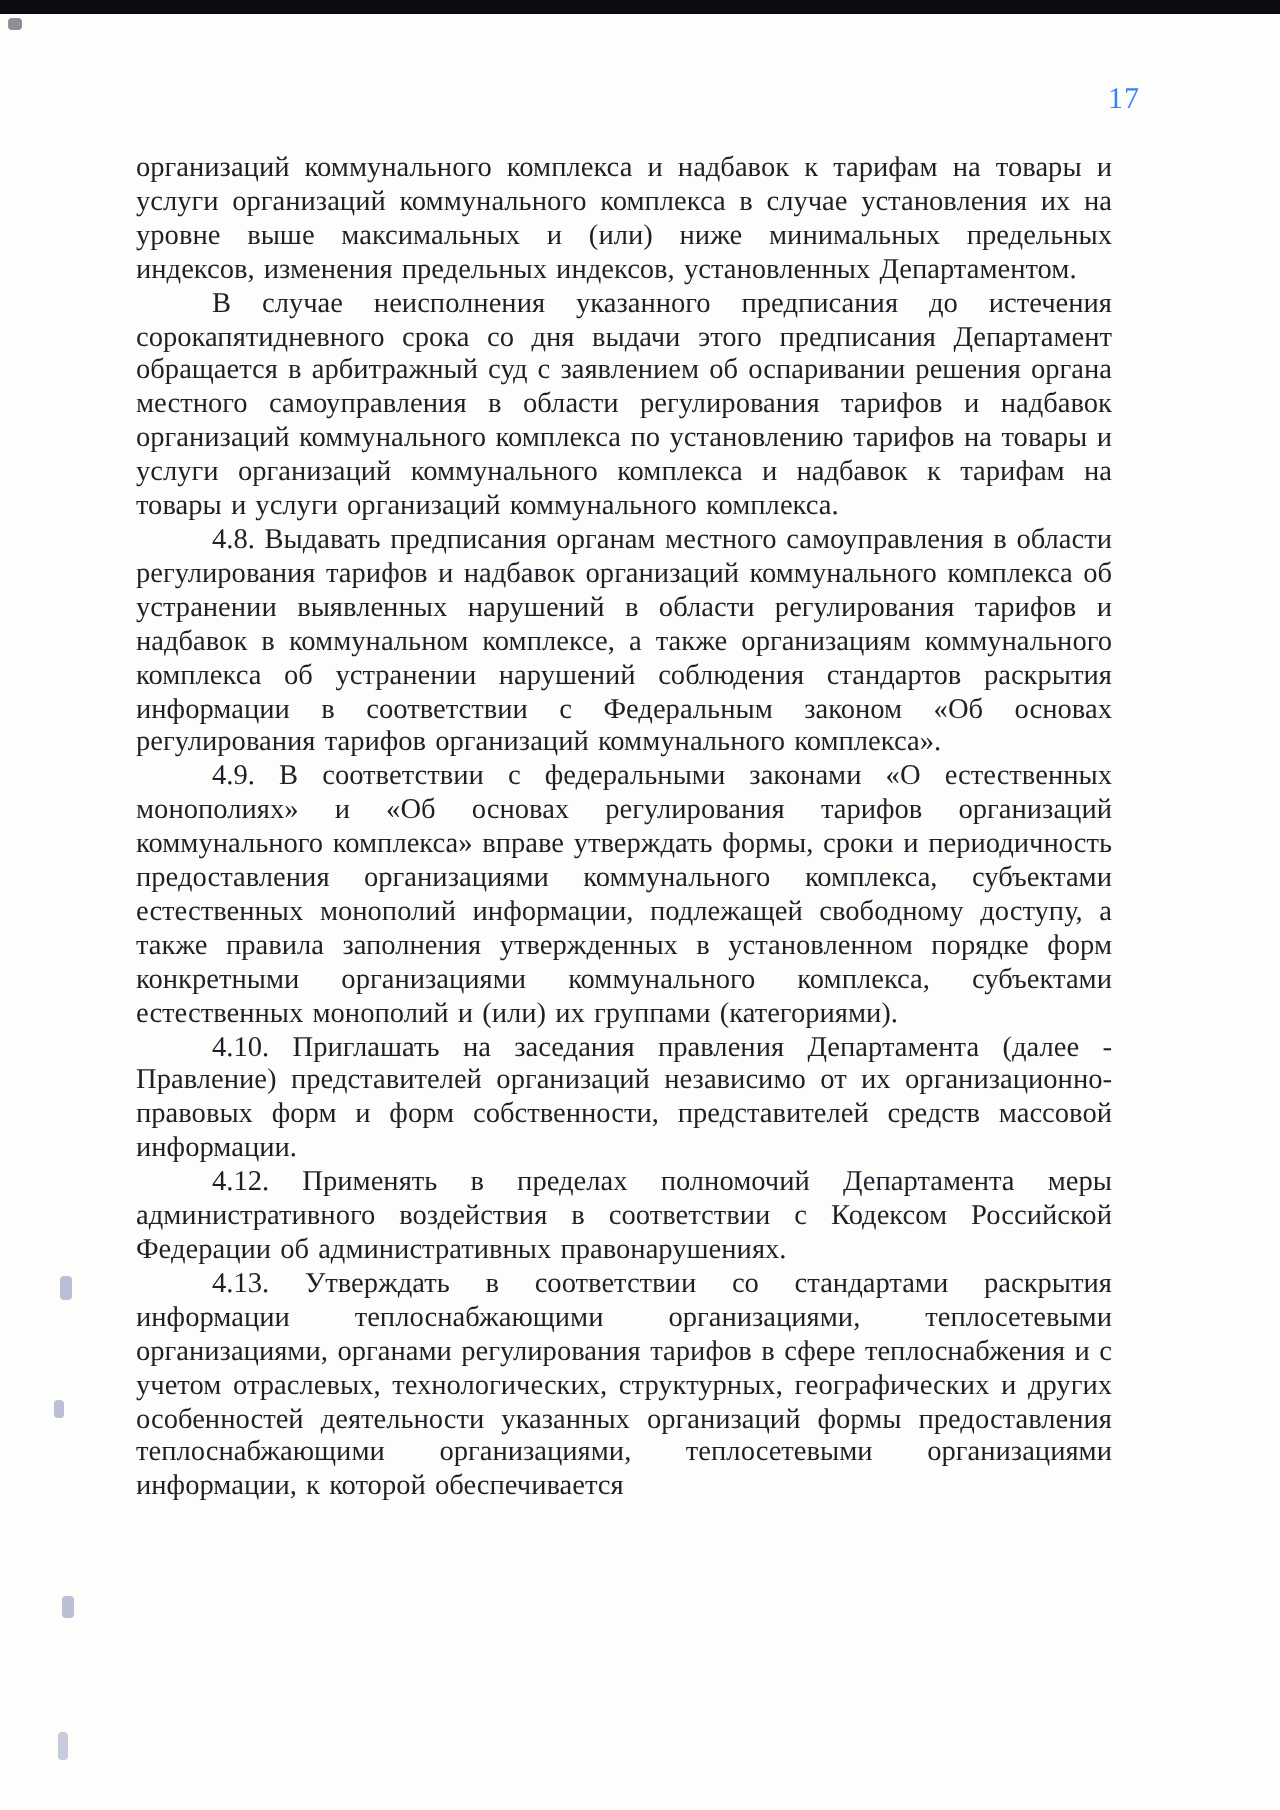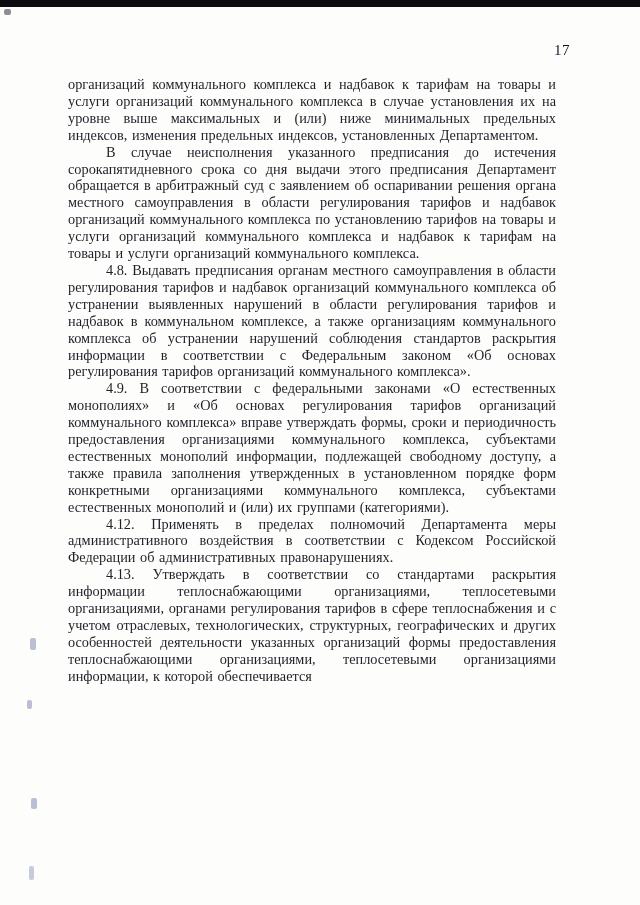--- a/index.html
+++ b/index.html
@@ -34,21 +34,21 @@
   .speck-2 { left: 27px; top: 700px; width: 5px; height: 9px; }
   .speck-3 { left: 31px; top: 798px; width: 6px; height: 11px; }
   .speck-4 { left: 29px; top: 866px; width: 5px; height: 14px; opacity: 0.28; }
   .speck-5 { left: 4px; top: 9px; width: 7px; height: 6px; opacity: 0.5; background:#202030; }
   .page-number {
     position: absolute;
     top: 42px;
     right: 70px;
     font-size: 15px;
     letter-spacing: 0.5px;
-    color: #0f172a;
+    color: #3b82f6;
   }
   .content {
     position: absolute;
     left: 68px;
     top: 76px;
     width: 488px;
   }
   .para {
     margin: 0;
     font-size: 14.3px;
@@ -73,17 +73,18 @@
   <div class="scan-speck speck-3"></div>
   <div class="scan-speck speck-4"></div>
 
   <div class="page-number">17</div>
 
   <div class="content">
     <p class="para">организаций коммунального комплекса и надбавок к тарифам на товары и услуги организаций коммунального комплекса в случае установления их на уровне выше максимальных и (или) ниже минимальных предельных индексов, изменения предельных индексов, установленных Департаментом.</p>
     <p class="para indent">В случае неисполнения указанного предписания до истечения сорокапятидневного срока со дня выдачи этого предписания Департамент обращается в арбитражный суд с заявлением об оспаривании решения органа местного самоуправления в области регулирования тарифов и надбавок организаций коммунального комплекса по установлению тарифов на товары и услуги организаций коммунального комплекса и надбавок к тарифам на товары и услуги организаций коммунального комплекса.</p>
     <p class="para indent">4.8. Выдавать предписания органам местного самоуправления в области регулирования тарифов и надбавок организаций коммунального комплекса об устранении выявленных нарушений в области регулирования тарифов и надбавок в коммунальном комплексе, а также организациям коммунального комплекса об устранении нарушений соблюдения стандартов раскрытия информации в соответствии с Федеральным законом «Об основах регулирования тарифов организаций коммунального комплекса».</p>
     <p class="para indent">4.9. В соответствии с федеральными законами «О естественных монополиях» и «Об основах регулирования тарифов организаций коммунального комплекса» вправе утверждать формы, сроки и периодичность предоставления организациями коммунального комплекса, субъектами естественных монополий информации, подлежащей свободному доступу, а также правила заполнения утвержденных в установленном порядке форм конкретными организациями коммунального комплекса, субъектами естественных монополий и (или) их группами (категориями).</p>
+    <p class="para indent">4.10. Приглашать на заседания правления Департамента (далее - Правление) представителей организаций независимо от их организационно-правовых форм и форм собственности, представителей средств массовой информации.</p>
     <p class="para indent">4.12. Применять в пределах полномочий Департамента меры административного воздействия в соответствии с Кодексом Российской Федерации об административных правонарушениях.</p>
     <p class="para indent">4.13. Утверждать в соответствии со стандартами раскрытия информации теплоснабжающими организациями, теплосетевыми организациями, органами регулирования тарифов в сфере теплоснабжения и с учетом отраслевых, технологических, структурных, географических и других особенностей деятельности указанных организаций формы предоставления теплоснабжающими организациями, теплосетевыми организациями информации, к которой обеспечивается</p>
   </div>
 
 </div>
 
 </body></html>

